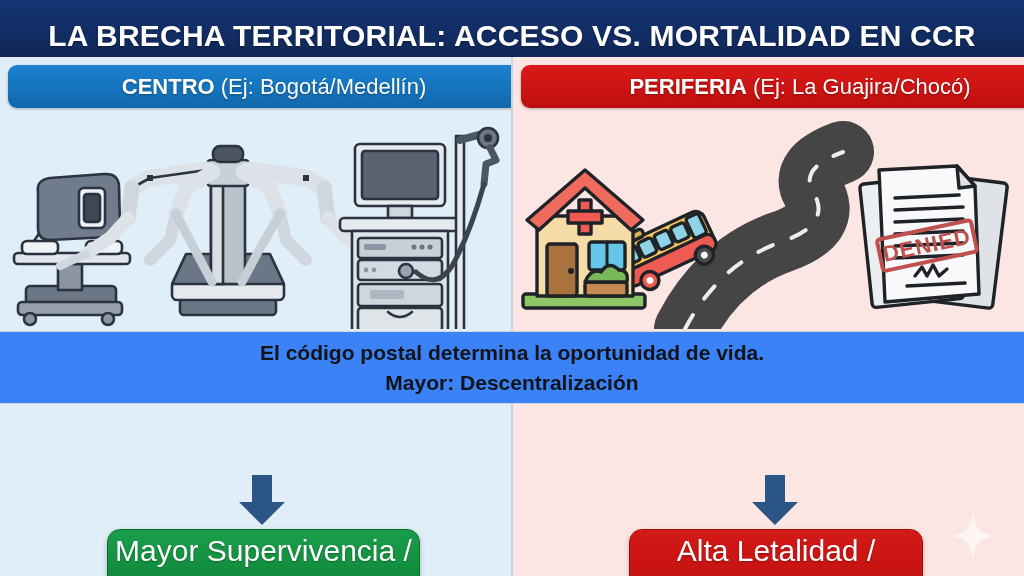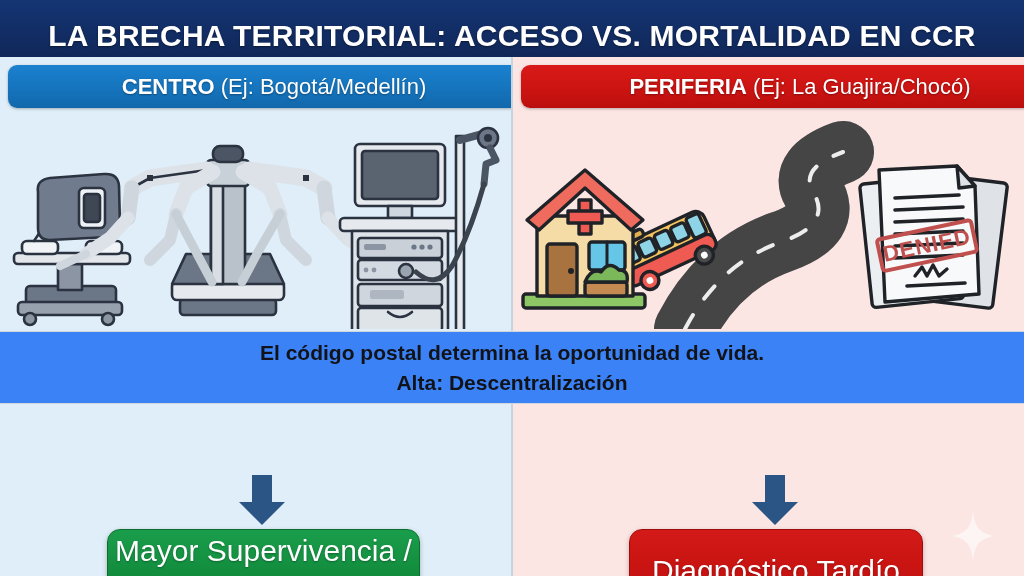--- a/index.html
+++ b/index.html
@@ -367,28 +367,29 @@
           </g>
         </g>
       </svg>
     </div>
 
     <svg class="arrow arrow-right" style="left:235px" viewBox="0 0 54 50">
       <path d="M17 0 L37 0 L37 27 L50 27 L27 50 L4 27 L17 27 Z" fill="#2a5584"></path>
     </svg>
 
     <div class="outcome outcome-right" style="left:116px">
+      <div class="outcome-line">Alta Letalidad /</div>
       <div class="outcome-line">Diagnóstico Tardío</div>
     </div>
   </div>
 
   <div class="col-divider"></div>
 
   <div class="band">
     <div class="band-line">El código postal determina la oportunidad de vida.</div>
-    <div class="band-line">Alta: Descentralización</div>
+    <div class="band-line">Mayor: Descentralización</div>
   </div>
 
   <svg class="sparkle" viewBox="0 0 42 48">
     <path d="M21 0 C23 15 27 21 42 24 C27 27 23 33 21 48 C19 33 15 27 0 24 C15 21 19 15 21 0 Z" fill="#ffffff"></path>
   </svg>
 
 </div>
 
 </body></html>

